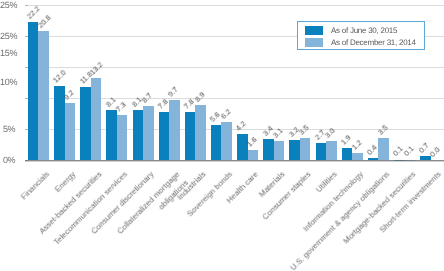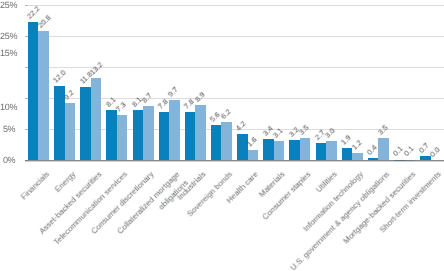--- a/index.html
+++ b/index.html
@@ -22,21 +22,21 @@
 <body>
 
 <div id="chart">
     <div class="ytick" style="top: 160px;"></div>
     <div class="ylabel" style="top: 155.9px;">0%</div>
     <div class="gridline" style="top: 129px;"></div>
     <div class="ytick" style="top: 129px;"></div>
     <div class="ylabel" style="top: 124.9px;">5%</div>
     <div class="gridline" style="top: 98px;"></div>
     <div class="ytick" style="top: 98px;"></div>
-    <div class="ylabel" style="top: 103px;">10%</div>
+    <div class="ylabel" style="top: 78px;">10%</div>
     <div class="gridline" style="top: 67px;"></div>
     <div class="ytick" style="top: 67px;"></div>
     <div class="ylabel" style="top: 49px;">15%</div>
     <div class="gridline" style="top: 36px;"></div>
     <div class="ytick" style="top: 36px;"></div>
     <div class="ylabel" style="top: 31.9px;">25%</div>
     <div class="gridline" style="top: 5px;"></div>
     <div class="ytick" style="top: 5px;"></div>
     <div class="ylabel" style="top: 0.9px;">25%</div>
     <div class="bar d" style="left: 27.9px; width: 10.5px; bottom: 111px; height: 137.64px;"></div>
@@ -113,13 +113,19 @@
     <div class="vlabel" style="left: 397.3px; bottom: 113.12px;">0.1</div>
     <div class="bar l" style="left: 404.5px; width: 10.5px; bottom: 110px; height: 1px; opacity: 1;"></div>
     <div class="vlabel" style="left: 407.8px; bottom: 113.12px;">0.1</div>
     <div class="catlabel" style="right: 34.1px; top: 168.8px;"><span>Mortgage-backed securities</span></div>
     <div class="bar d" style="left: 420.15px; width: 10.5px; bottom: 111px; height: 4.34px;"></div>
     <div class="vlabel" style="left: 423.45px; bottom: 116.84px;">0.7</div>
     <div class="bar l" style="left: 430.65px; width: 10.5px; bottom: 110px; height: 1px; opacity: 0;"></div>
     <div class="vlabel" style="left: 433.95px; bottom: 112.5px;">0.0</div>
     <div class="catlabel" style="right: 7.95px; top: 168.8px;"><span>Short-term investments</span></div>
     <div class="axisline" style="top: 160px;"></div>
+    <div id="legend">
+      <div class="sw" style="background: rgb(10, 128, 189); left: 7px; top: 4px;"></div>
+      <div class="ltext" style="top: 5px;">As of June 30, 2015</div>
+      <div class="sw" style="background: rgb(133, 180, 219); left: 7px; top: 16px;"></div>
+      <div class="ltext" style="top: 17px;">As of December 31, 2014</div>
+    </div>
   </div>
 
 </body></html>

